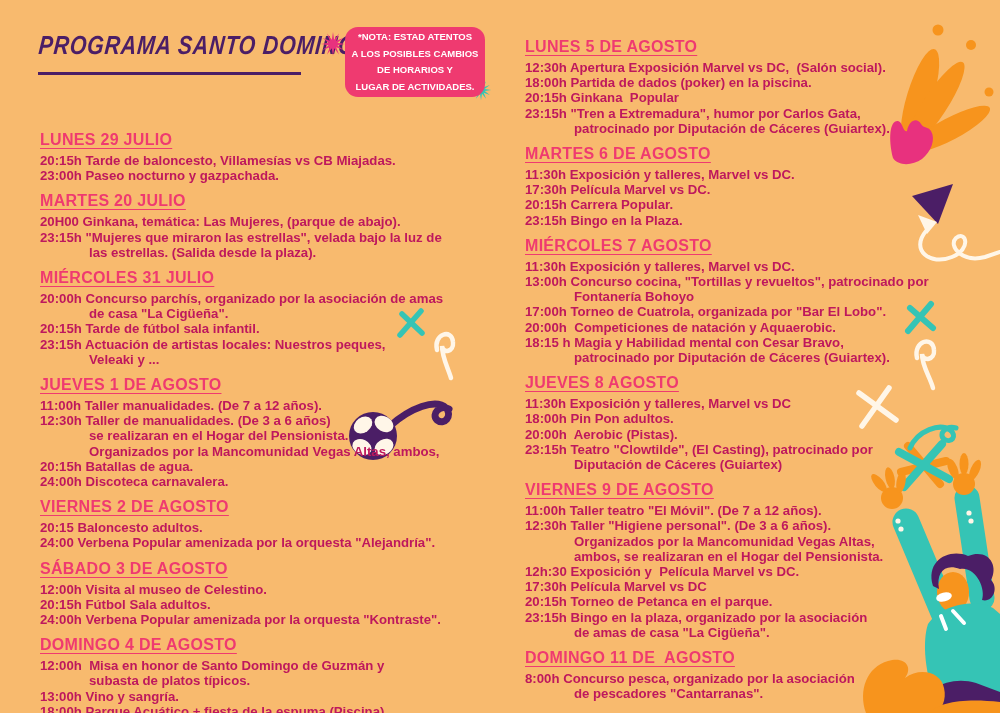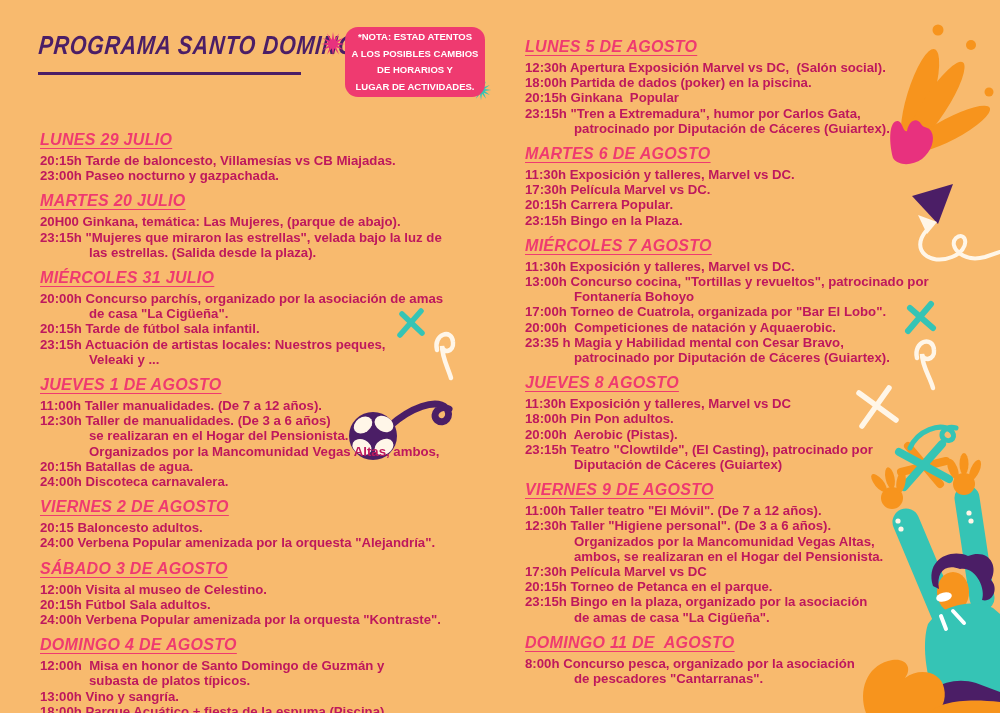--- a/index.html
+++ b/index.html
@@ -13,21 +13,21 @@
   
   .note{position:absolute;left:345px;top:27px;width:140px;height:70px;background:#EF3A70;
         border-radius:13px;color:#FFFFFF;font-weight:bold;font-size:9.5px;line-height:12.5px;
         text-align:center;display:flex;flex-direction:column;justify-content:space-between;
         padding:4px 6px;box-sizing:border-box;z-index:3;}
   
   .col{position:absolute;z-index:2;}
   .col-left{left:40px;top:86px;width:478px;margin-top:43px;}
   .col-right{left:525px;top:36px;width:470px;}
   .day{margin:0 0 7px 0;}
-  .day-heading{margin:0 0 3px 0;font-size:16px;line-height:21px;font-weight:bold;font-style:italic;
+  .day-heading{margin:0 0 3px 0;font-size:16px;line-height:21px;font-weight:bold;
                color:#EF3A70;text-decoration:underline;text-underline-offset:3px;
                letter-spacing:0.3px;white-space:pre-wrap;}
   .event-line{font-size:13.2px;line-height:15.2px;font-weight:bold;color:#be185d;white-space:pre-wrap;}
   .event-line.indent{padding-left:49px;}
   .deco{position:absolute;left:0;top:0;z-index:1;pointer-events:none;}
 </style>
 </head>
 <body>
 
 <div class="poster">
@@ -107,37 +107,38 @@
         <div class="event-line"><span class="time">20:15h</span> <span class="desc">Carrera Popular.</span></div>
         <div class="event-line"><span class="time">23:15h</span> <span class="desc">Bingo en la Plaza.</span></div>
       </section>
       <section class="day">
         <h2 class="day-heading">MIÉRCOLES 7 AGOSTO</h2>
         <div class="event-line"><span class="time">11:30h</span> <span class="desc">Exposición y talleres, Marvel vs DC.</span></div>
         <div class="event-line"><span class="time">13:00h</span> <span class="desc">Concurso cocina, "Tortillas y revueltos", patrocinado por</span></div>
         <div class="event-line indent"><span class="desc">Fontanería Bohoyo</span></div>
         <div class="event-line"><span class="time">17:00h</span> <span class="desc">Torneo de Cuatrola, organizada por "Bar El Lobo".</span></div>
         <div class="event-line"><span class="time">20:00h</span> <span class="desc"> Competiciones de natación y Aquaerobic.</span></div>
-        <div class="event-line"><span class="time">23:35 h</span> <span class="desc">Magia y Habilidad mental con Cesar Bravo,</span></div>
+        <div class="event-line"><span class="time">18:15 h</span> <span class="desc">Magia y Habilidad mental con Cesar Bravo,</span></div>
         <div class="event-line indent"><span class="desc">patrocinado por Diputación de Cáceres (Guiartex).</span></div>
       </section>
       <section class="day">
         <h2 class="day-heading">JUEVES 8 AGOSTO</h2>
         <div class="event-line"><span class="time">11:30h</span> <span class="desc">Exposición y talleres, Marvel vs DC</span></div>
         <div class="event-line"><span class="time">18:00h</span> <span class="desc">Pin Pon adultos.</span></div>
         <div class="event-line"><span class="time">20:00h</span> <span class="desc"> Aerobic (Pistas).</span></div>
         <div class="event-line"><span class="time">23:15h</span> <span class="desc">Teatro "Clowtilde", (El Casting), patrocinado por</span></div>
         <div class="event-line indent"><span class="desc">Diputación de Cáceres (Guiartex)</span></div>
       </section>
       <section class="day">
         <h2 class="day-heading">VIERNES 9 DE AGOSTO</h2>
         <div class="event-line"><span class="time">11:00h</span> <span class="desc">Taller teatro "El Móvil". (De 7 a 12 años).</span></div>
         <div class="event-line"><span class="time">12:30h</span> <span class="desc">Taller "Higiene personal". (De 3 a 6 años).</span></div>
         <div class="event-line indent"><span class="desc">Organizados por la Mancomunidad Vegas Altas,</span></div>
         <div class="event-line indent"><span class="desc">ambos, se realizaran en el Hogar del Pensionista.</span></div>
+        <div class="event-line"><span class="time">12h:30</span> <span class="desc">Exposición y  Película Marvel vs DC.</span></div>
         <div class="event-line"><span class="time">17:30h</span> <span class="desc">Película Marvel vs DC</span></div>
         <div class="event-line"><span class="time">20:15h</span> <span class="desc">Torneo de Petanca en el parque.</span></div>
         <div class="event-line"><span class="time">23:15h</span> <span class="desc">Bingo en la plaza, organizado por la asociación</span></div>
         <div class="event-line indent"><span class="desc">de amas de casa "La Cigüeña".</span></div>
       </section>
       <section class="day">
         <h2 class="day-heading">DOMINGO 11 DE  AGOSTO</h2>
         <div class="event-line"><span class="time">8:00h</span> <span class="desc">Concurso pesca, organizado por la asociación</span></div>
         <div class="event-line indent"><span class="desc">de pescadores "Cantarranas".</span></div>
       </section>

